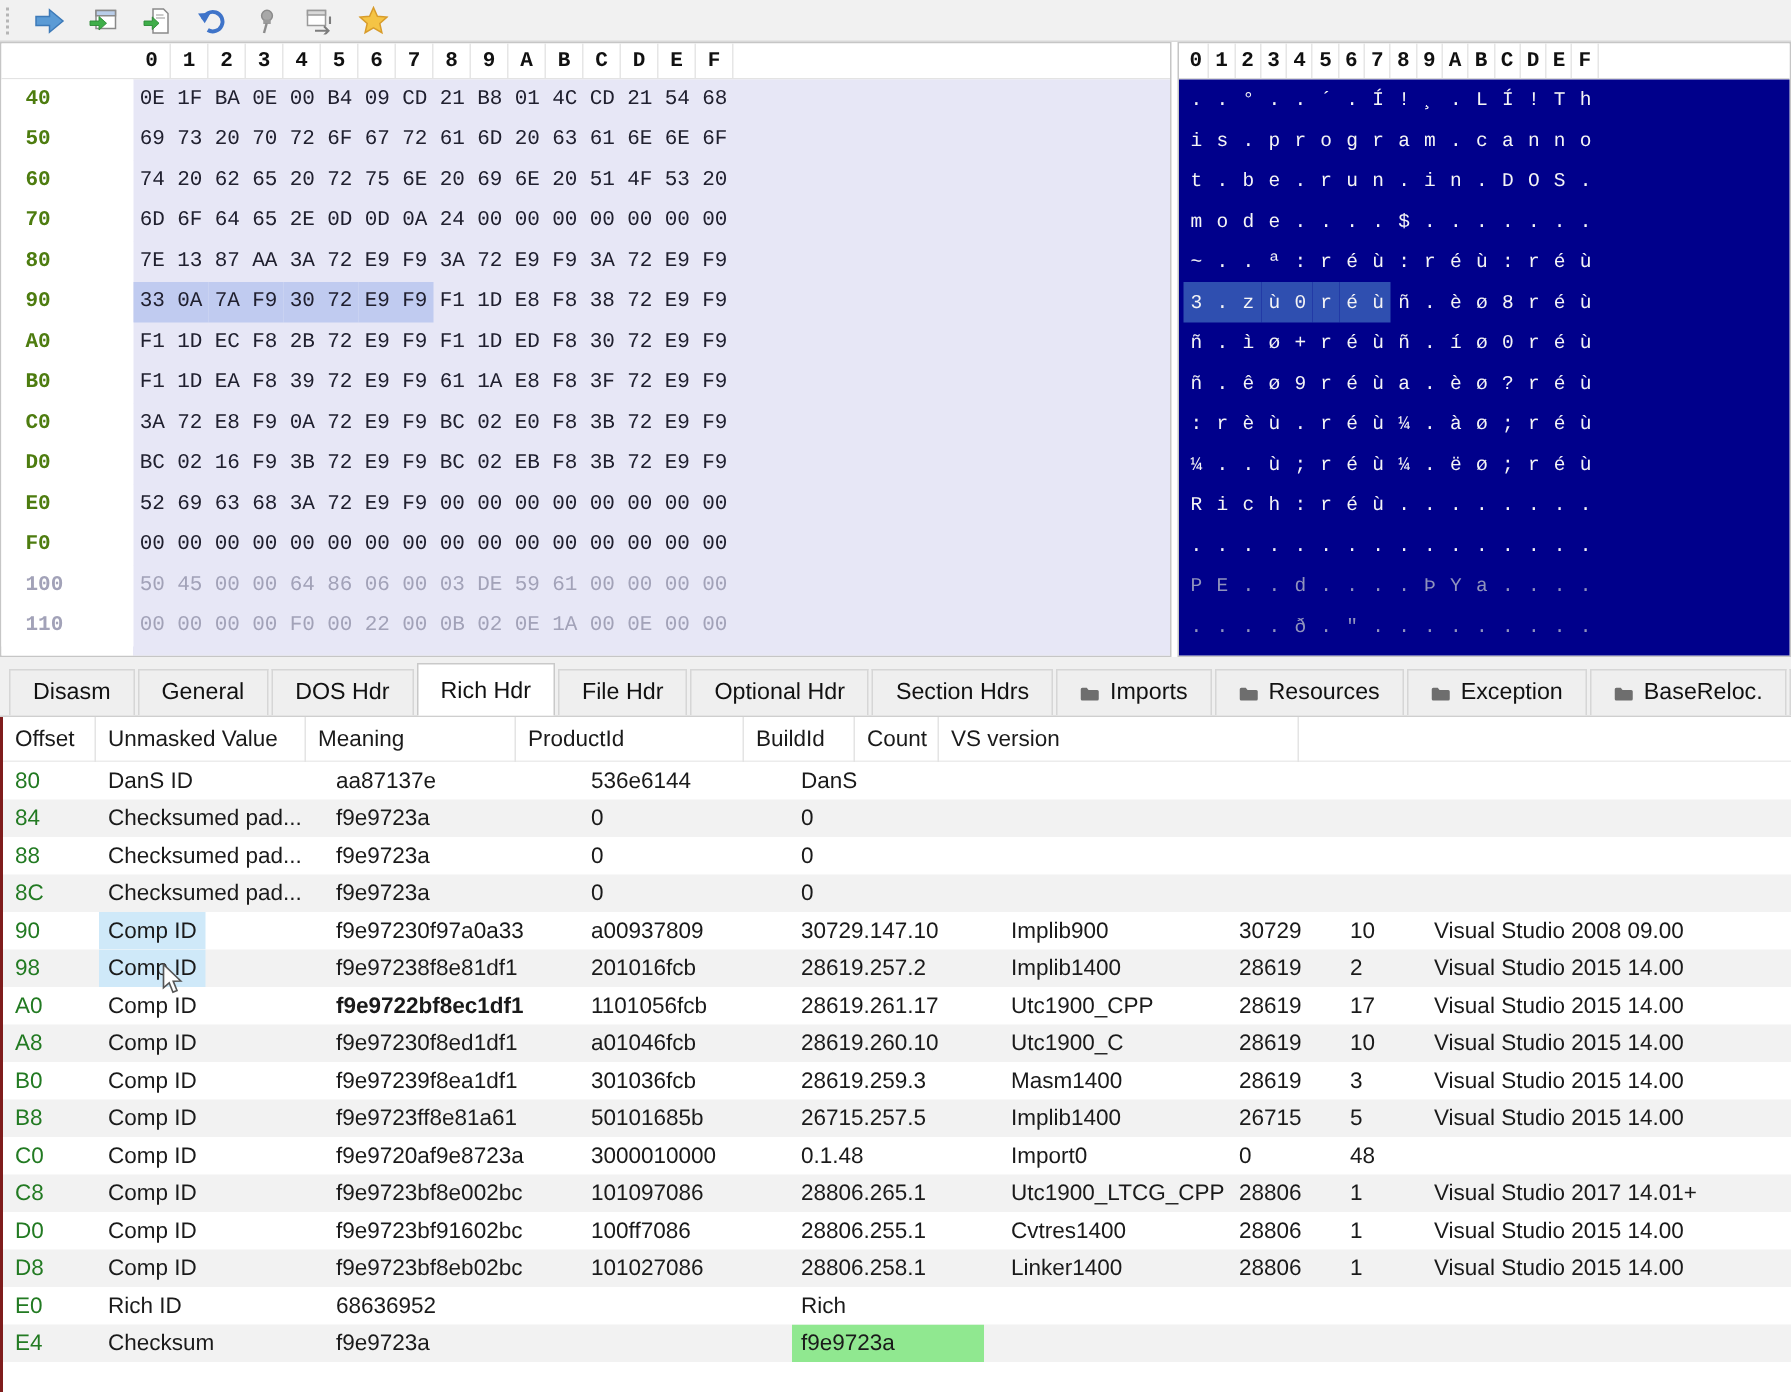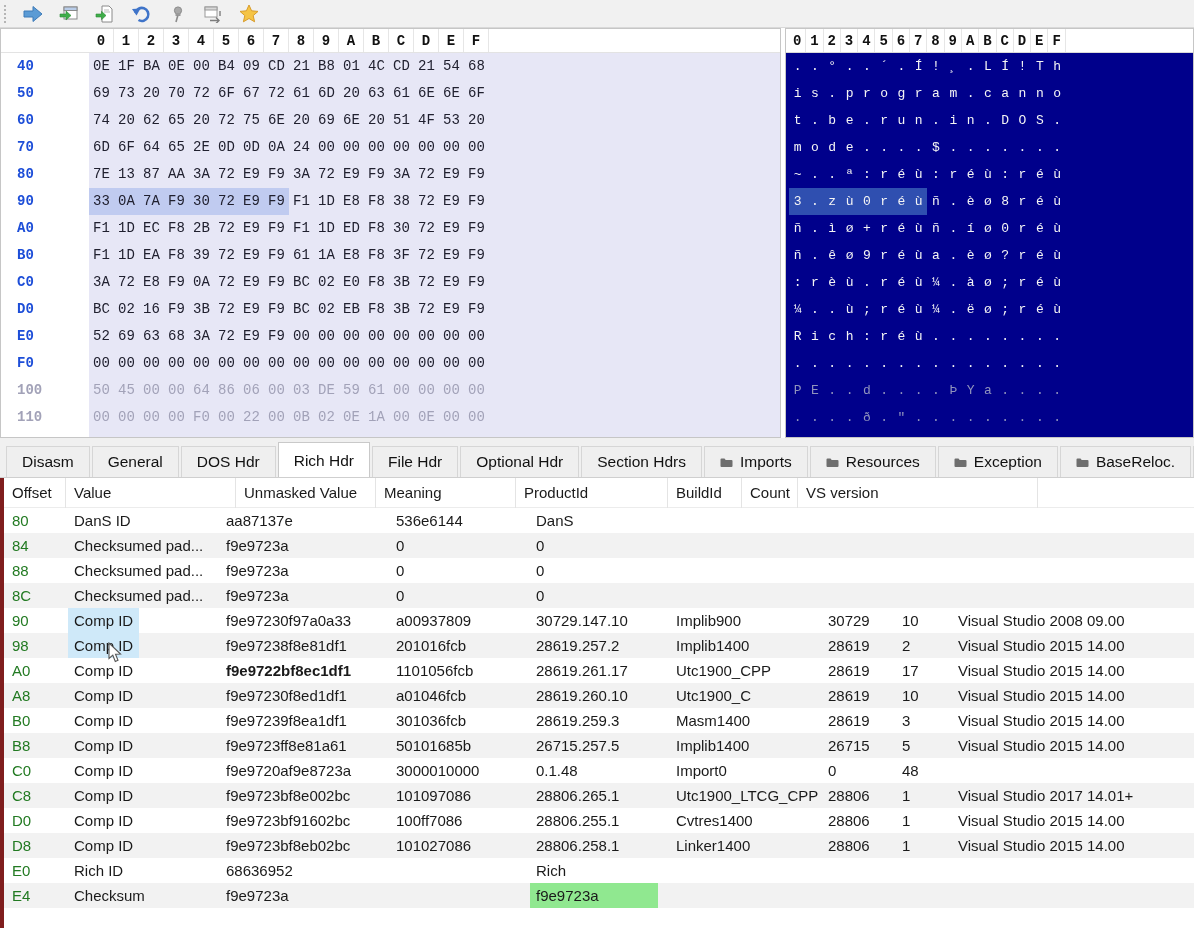--- a/index.html
+++ b/index.html
@@ -22,21 +22,21 @@
 
   .hexhead { height:24px; display:flex; background:#fff; border-bottom:1px solid #e3e3e3;
              font-family:"Liberation Mono","DejaVu Sans Mono",monospace; font-weight:bold;
              font-size:14px; color:#111; }
   .hexhead .spacer { width:88px; }
   .hcol { width:25px; text-align:center; line-height:24px; border-right:1px solid #e6e6e6; }
   .hexbody { position:absolute; top:24px; bottom:0; left:0; right:0;
              background:linear-gradient(to right,#fff 88px,#e7e7f6 88px); }
   .hex-row { display:flex; height:27px; line-height:27px;
              font-family:"Liberation Mono","DejaVu Sans Mono",monospace; font-size:14px; }
-  .hoff { width:88px; padding-left:16px; font-weight:bold; color:#1d4ed8; background:#fff; }
+  .hoff { width:88px; padding-left:16px; font-weight:bold; color:#4d7c0f; background:#fff; }
   .hbyte { width:25px; text-align:center; color:#20202f; }
   .hbyte.hl { background:#c0cbf0; }
   .hex-row .dim, .hoff.dimoff { color:#a2a2b8; font-weight:bold; }
   .hbyte.dim { color:#a2a2b8; font-weight:normal; }
 
   .asciihead { height:24px; display:flex; background:#fff; border-bottom:1px solid #d9d9d9;
                font-family:"Liberation Mono","DejaVu Sans Mono",monospace; font-weight:bold;
                font-size:14px; color:#111; padding-left:3px; }
   .acol { width:17.3px; text-align:center; line-height:24px; border-right:1px solid #e6e6e6; }
   .asciibody { position:absolute; top:24px; bottom:0; left:0; right:0; background:var(--navy,#00008b);
@@ -53,21 +53,21 @@
             display:flex; align-items:flex-end; padding-left:6px; overflow:hidden; }
   .tab { height:31px; display:flex; align-items:center; gap:7px; padding:0 15px;
          background:#efefef; border:1px solid #d6d6d6; border-bottom:none;
          font-size:15.5px; color:#111; margin-right:2px; white-space:nowrap; }
   .tab.active { background:#fff; height:36px; position:relative; z-index:2;
                 margin-bottom:-1px; border-color:#c9c9c9; }
   .tab .ficon { width:13px; height:11px; }
 
   
   .grid { position:absolute; top:478px; left:0; width:1194px; bottom:0;
-          border-left:4px solid #7f1d1d; background:#fff; font-size:15px; color:#1a1a1a; }
+          border-left:2px solid #7f1d1d; background:#fff; font-size:15px; color:#1a1a1a; }
   .grid-header { display:flex; height:30px; align-items:center; border-bottom:1px solid #ececec; }
   .th { padding-left:8px; height:30px; line-height:30px; border-right:1px solid #e4e4e4;
         white-space:nowrap; overflow:hidden; }
   .tr { display:flex; height:25px; line-height:25px; }
   .tr.alt { background:#f2f2f2; }
   .td { padding-left:8px; white-space:nowrap; overflow:hidden; }
   .td.off { color:var(--offset-green,#227a22); }
   .namehl { background:var(--sel-blue,#cfe9f9); display:inline-block; height:25px;
             padding:0 6px; margin-left:-6px; }
   .greenhl { background:var(--match-green,#90e890); display:inline-block; height:25px;
@@ -744,21 +744,20 @@
           <path d="M0.5,2.5 a1,1 0 0 1 1,-1 h3 l1.2,1.5 h5.8 a1,1 0 0 1 1,1 v5 a1,1 0 0 1 -1,1 h-10 a1,1 0 0 1 -1,-1 z" fill="#6e6e6e"></path>
         </svg>
         <span class="tlabel">BaseReloc.</span>
       </div>
       <div class="tab"></div>
     </div>
 
   <div class="grid">
     <div class="grid-header" id="grid-header">
         <div class="th" style="width: 62px;">Offset</div>
-        <div class="th" style="width: 170px;">Value</div>
         <div class="th" style="width: 140px;">Unmasked Value</div>
         <div class="th" style="width: 140px;">Meaning</div>
         <div class="th" style="width: 152px;">ProductId</div>
         <div class="th" style="width: 74px;">BuildId</div>
         <div class="th" style="width: 56px;">Count</div>
         <div class="th" style="width: 240px;">VS version</div>
       </div>
     <div id="grid-body">
         <div class="tr">
           <div class="td off" style="width: 62px;">80</div>

